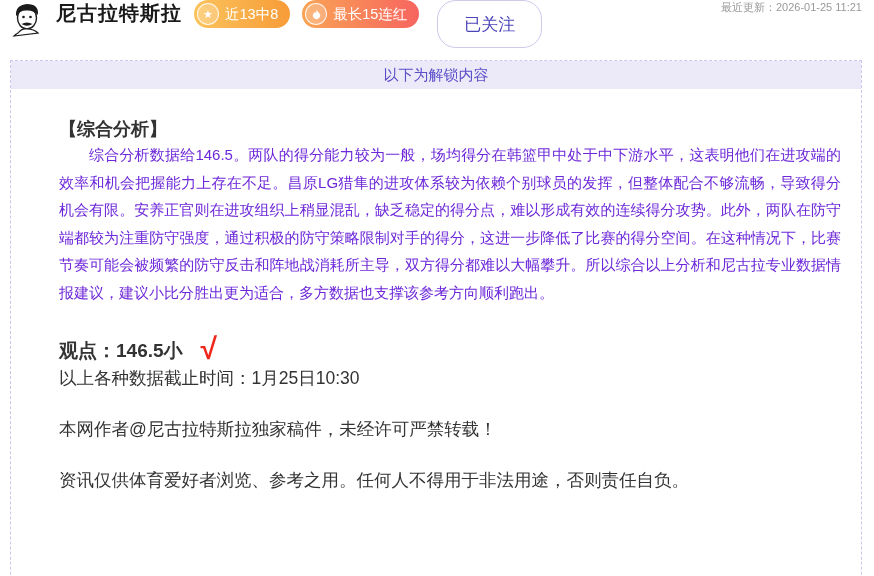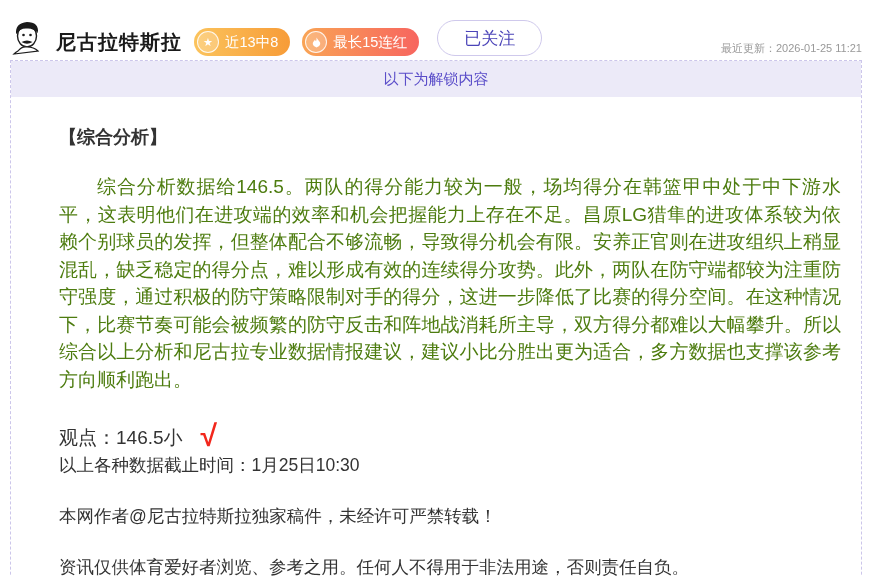--- a/index.html
+++ b/index.html
@@ -8,21 +8,21 @@
     font-family: "Liberation Sans", "DejaVu Sans", sans-serif;
     background: #ffffff;
     color: #333;
     position: relative;
   }
 
   
   .header {
     height: 56px;
     display: flex;
-    align-items: flex-end;
+    align-items: flex-start;
     padding: 0 12px 0 8px;
     background: #fff;
   }
   .avatar {
     width: 38px; height: 38px;
     flex: 0 0 38px;
     border-radius: 4px;
     overflow: hidden;
     background: #fff;
   }
@@ -51,21 +51,21 @@
     border-radius: 50%;
     background: rgba(255,255,255,0.22);
     border: 1px solid rgba(255,255,255,0.85);
     display: flex; align-items: center; justify-content: center;
     margin-right: 6px;
     font-size: 11px;
     color: #fff;
   }
   .follow-btn {
     margin-left: 18px;
-    height: 36px;
+    height: 48px;
     padding: 0 26px;
     background: #fff;
     border: 1px solid #cfc9ec;
     border-radius: 19px;
     color: #4b44b8;
     font-size: 17px;
     cursor: pointer;
     font-family: inherit;
   }
   .updated {
@@ -79,51 +79,50 @@
     position: absolute;
     left: 10px;
     top: 60px;
     width: 852px;
     height: 620px; 
     border: 1px dashed #ccc6ea;
     border-bottom: none;
     background: #fff;
   }
   .unlock-banner {
-    height: 36px;
+    height: 28px;
     background: #eceaf8;
     display: flex;
     align-items: center;
     justify-content: center;
     color: var(--accent-purple);
     font-size: 15px;
   }
   .article {
     padding: 28px 20px 0 48px;
   }
   .section-title {
     font-size: 18px;
     font-weight: bold;
     color: #333;
-    margin-bottom: 24px;
   }
   .analysis {
-    font-size: 19px;
+    font-size: 15px;
     line-height: 27.5px;
-    color: #4d7c0f;
+    color: #6d28d9;
     text-align: justify;
     text-indent: 2em;
   }
   .viewpoint-row {
     display: flex;
     align-items: center;
     margin-top: 30px;
     padding-right: 4px;
   }
-  .viewpoint-text { font-size: 19px; color: #333; }
+  .viewpoint-text { font-size: 19px; color: #333; font-weight: bold; }
   .check-mark {
     color: var(--highlight-red);
     font-size: 30px;
     font-weight: bold;
     margin-left: 18px;
     line-height: 1;
     transform: translateY(-2px);
   }
   .final-score {
     margin-left: auto;

